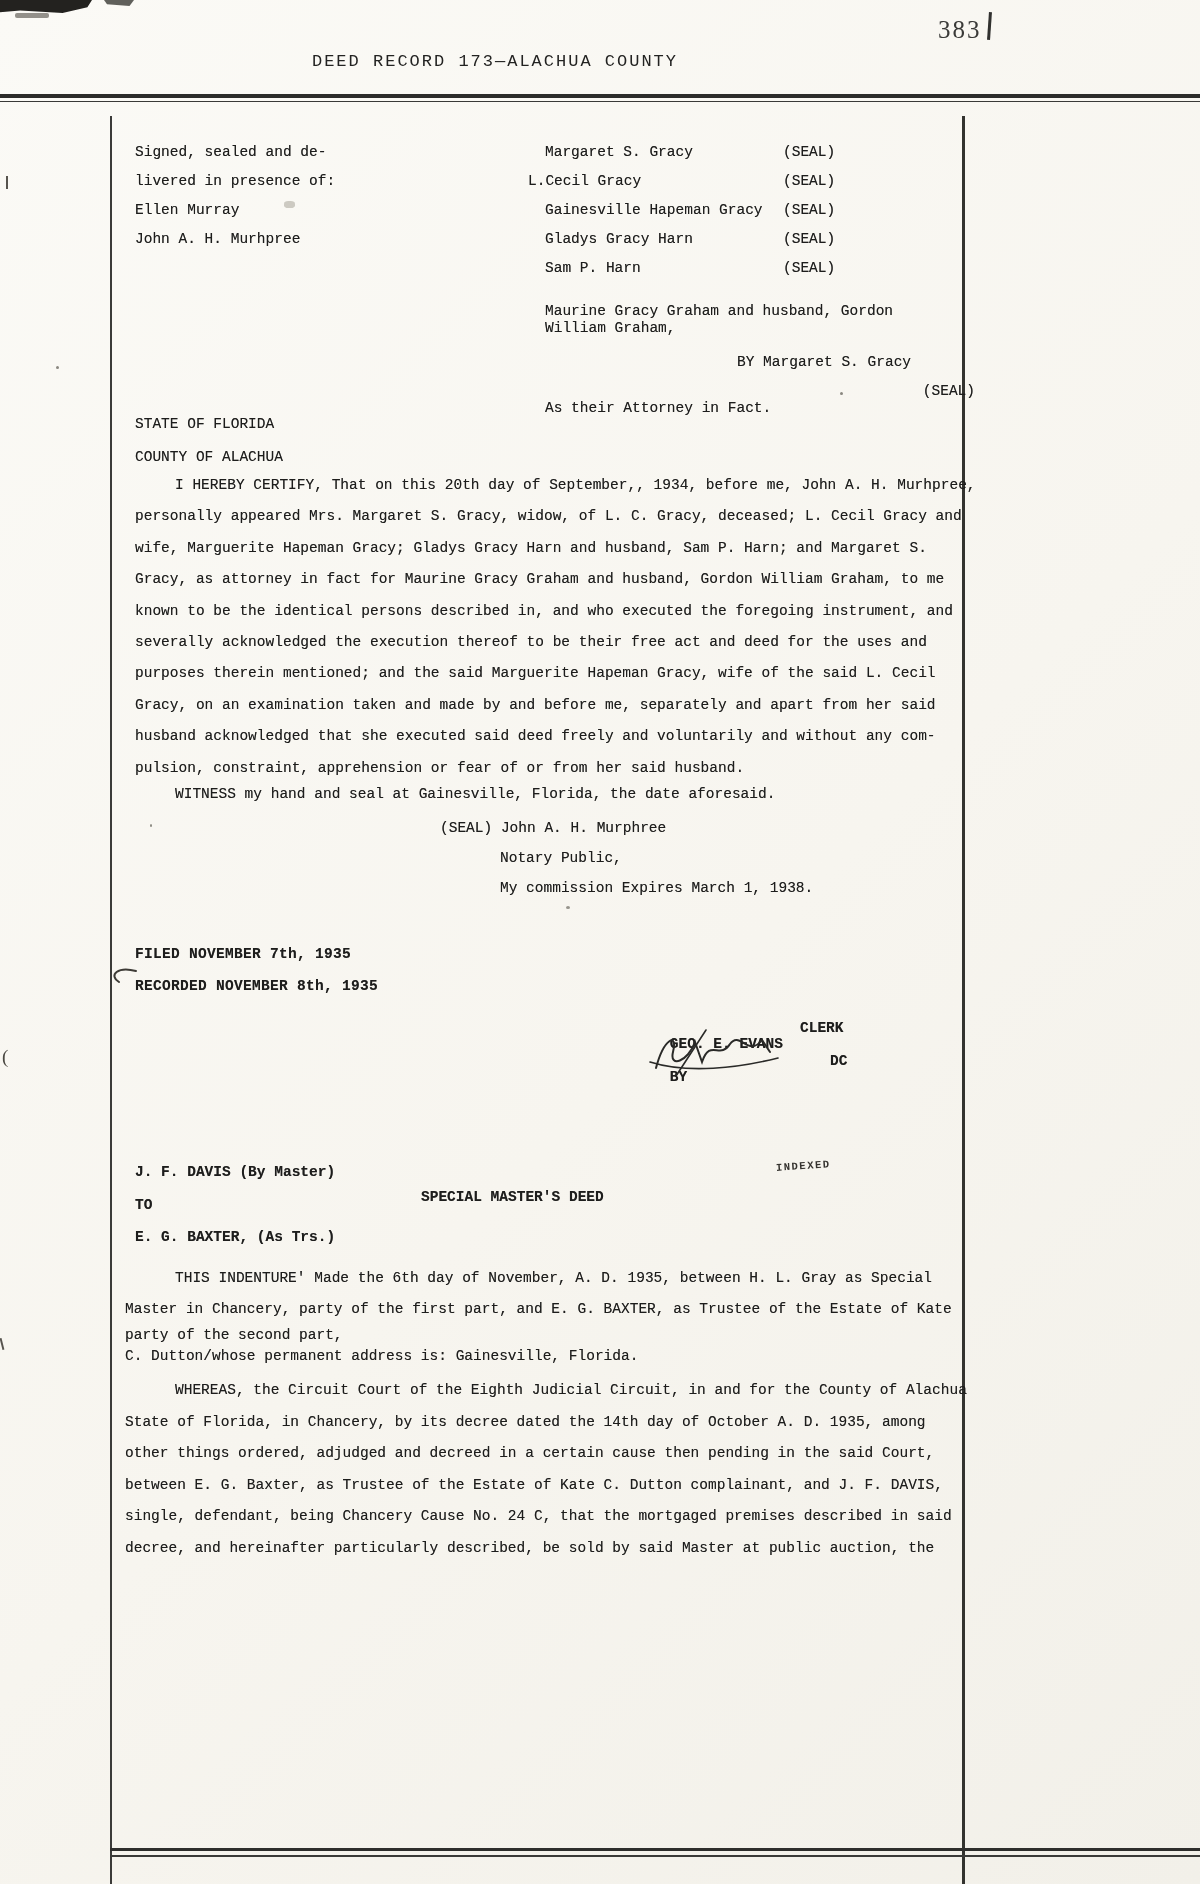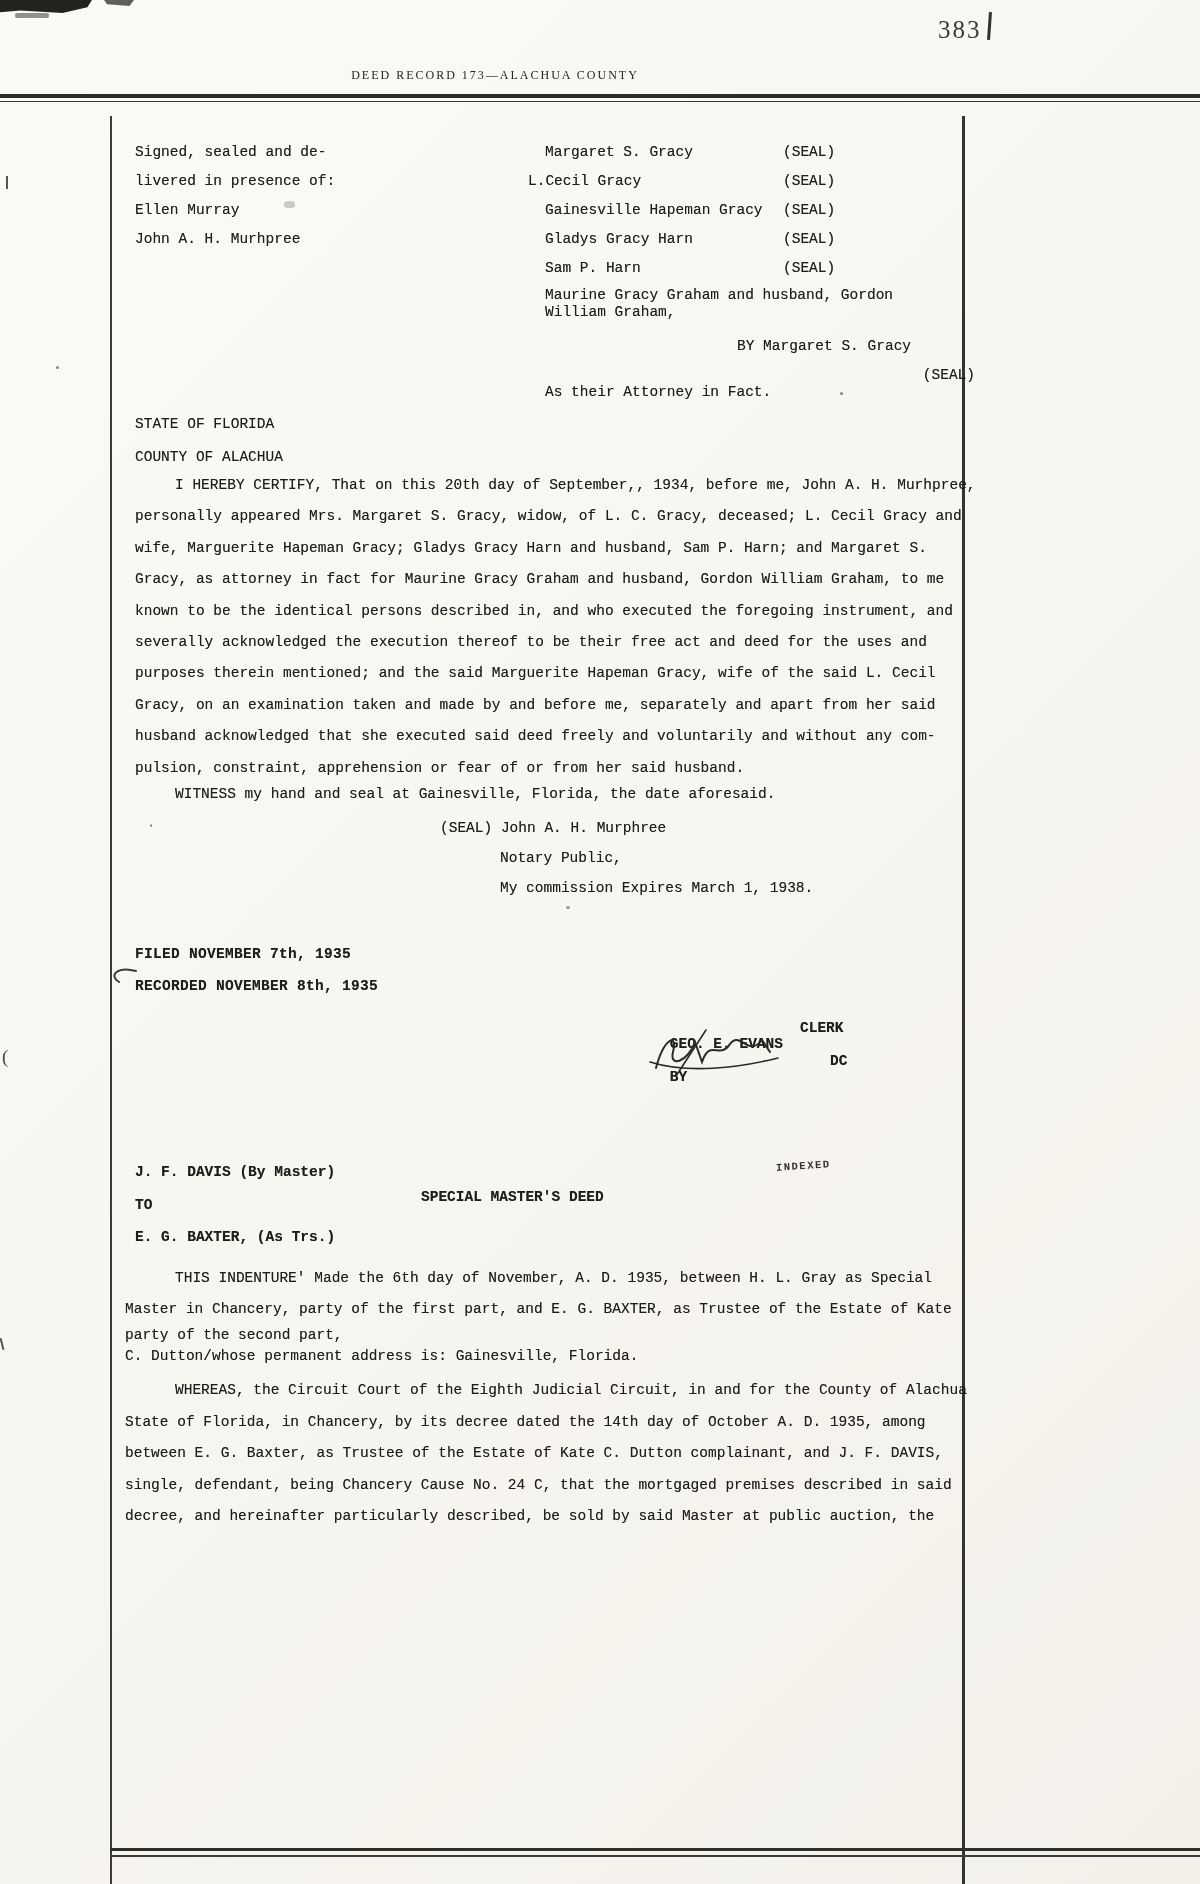--- a/index.html
+++ b/index.html
@@ -16,41 +16,41 @@
   .line { font-size:14.5px; white-space:pre; text-shadow:0 0 .5px rgba(25,25,25,.5); }
   .block { position:absolute; }
 
   
   .page-number {
     position:absolute; top:16px; left:938px;
     font-family:"Liberation Serif","DejaVu Serif",serif;
     font-size:25px; color:#3a3a38; letter-spacing:2px;
   }
   .doc-header {
-    position:absolute; top:68px; left:0; width:990px; text-align:center;
-    font-family:Liberation Serif, serif;
-    font-size:12px; letter-spacing:2px; color:#232322;
+    position:absolute; top:52px; left:0; width:990px; text-align:center;
+    font-family:Liberation Mono, monospace;
+    font-size:17px; letter-spacing:2px; color:#232322;
   }
   .rule-top-thick { position:absolute; top:94px; left:0; width:1200px; height:4px; background:#2c2c2a; }
   .rule-top-thin  { position:absolute; top:101px; left:0; width:1200px; height:1px; background:#3a3a38; }
   .border-left  { position:absolute; top:116px; left:110px; width:2px; height:1768px; background:#3b3b39; }
   .border-right { position:absolute; top:116px; left:962px; width:3px; height:1768px; background:#33332f; }
   .rule-bottom-thick { position:absolute; top:1848px; left:110px; width:1090px; height:3px; background:#2e2e2c; }
   .rule-bottom-thin  { position:absolute; top:1855px; left:110px; width:1090px; height:2px; background:#3a3a38; }
 
   
   .witness-block { left:135px; top:138px; }
   .witness-block .line { line-height:29px; }
 
   .sig-block { left:545px; top:138px; width:430px; }
   .sig-row { display:flex; height:29px; line-height:29px;align-items:flex-end; }
   .sig-name { width:238px; display:inline-block; }
   .sig-row.offset-left .sig-name { margin-left:-17px; width:255px; }
   .sig-seal { display:inline-block; }
-  .attorney-lines { margin-top:4px; }
+  .attorney-lines { margin-top:20px; }
   .attorney-lines .line { line-height:17px; }
   .by-row { margin-top:11px;flex-direction:column; }
   .sig-closing { margin-top:17px; line-height:29px; }
 
   
   .venue-block { left:135px; top:408px; }
   .venue-block .line { line-height:33px; }
   .ack-body { left:135px; top:470px; width:850px; }
   .ack-body .line { line-height:31.4px; }
   .indent { padding-left:40px; }
@@ -228,18 +228,19 @@
   <div class="block indenture-para">
     <div class="line l1 indent50">THIS INDENTURE' Made the 6th day of November, A. D. 1935, between H. L. Gray as Special</div>
     <div class="line l2">Master in Chancery, party of the first part, and E. G. BAXTER, as Trustee of the Estate of Kate</div>
     <div class="line l3">party of the second part,</div>
     <div class="line l4">C. Dutton/whose permanent address is: Gainesville, Florida.</div>
   </div>
 
   <div class="block whereas-para">
     <div class="line indent50">WHEREAS, the Circuit Court of the Eighth Judicial Circuit, in and for the County of Alachua</div>
     <div class="line">State of Florida, in Chancery, by its decree dated the 14th day of October A. D. 1935, among</div>
+    <div class="line">other things ordered, adjudged and decreed in a certain cause then pending in the said Court,</div>
     <div class="line">between E. G. Baxter, as Trustee of the Estate of Kate C. Dutton complainant, and J. F. DAVIS,</div>
     <div class="line">single, defendant, being Chancery Cause No. 24 C, that the mortgaged premises described in said</div>
     <div class="line">decree, and hereinafter particularly described, be sold by said Master at public auction, the</div>
   </div>
 
 </div>
 
 </body></html>

